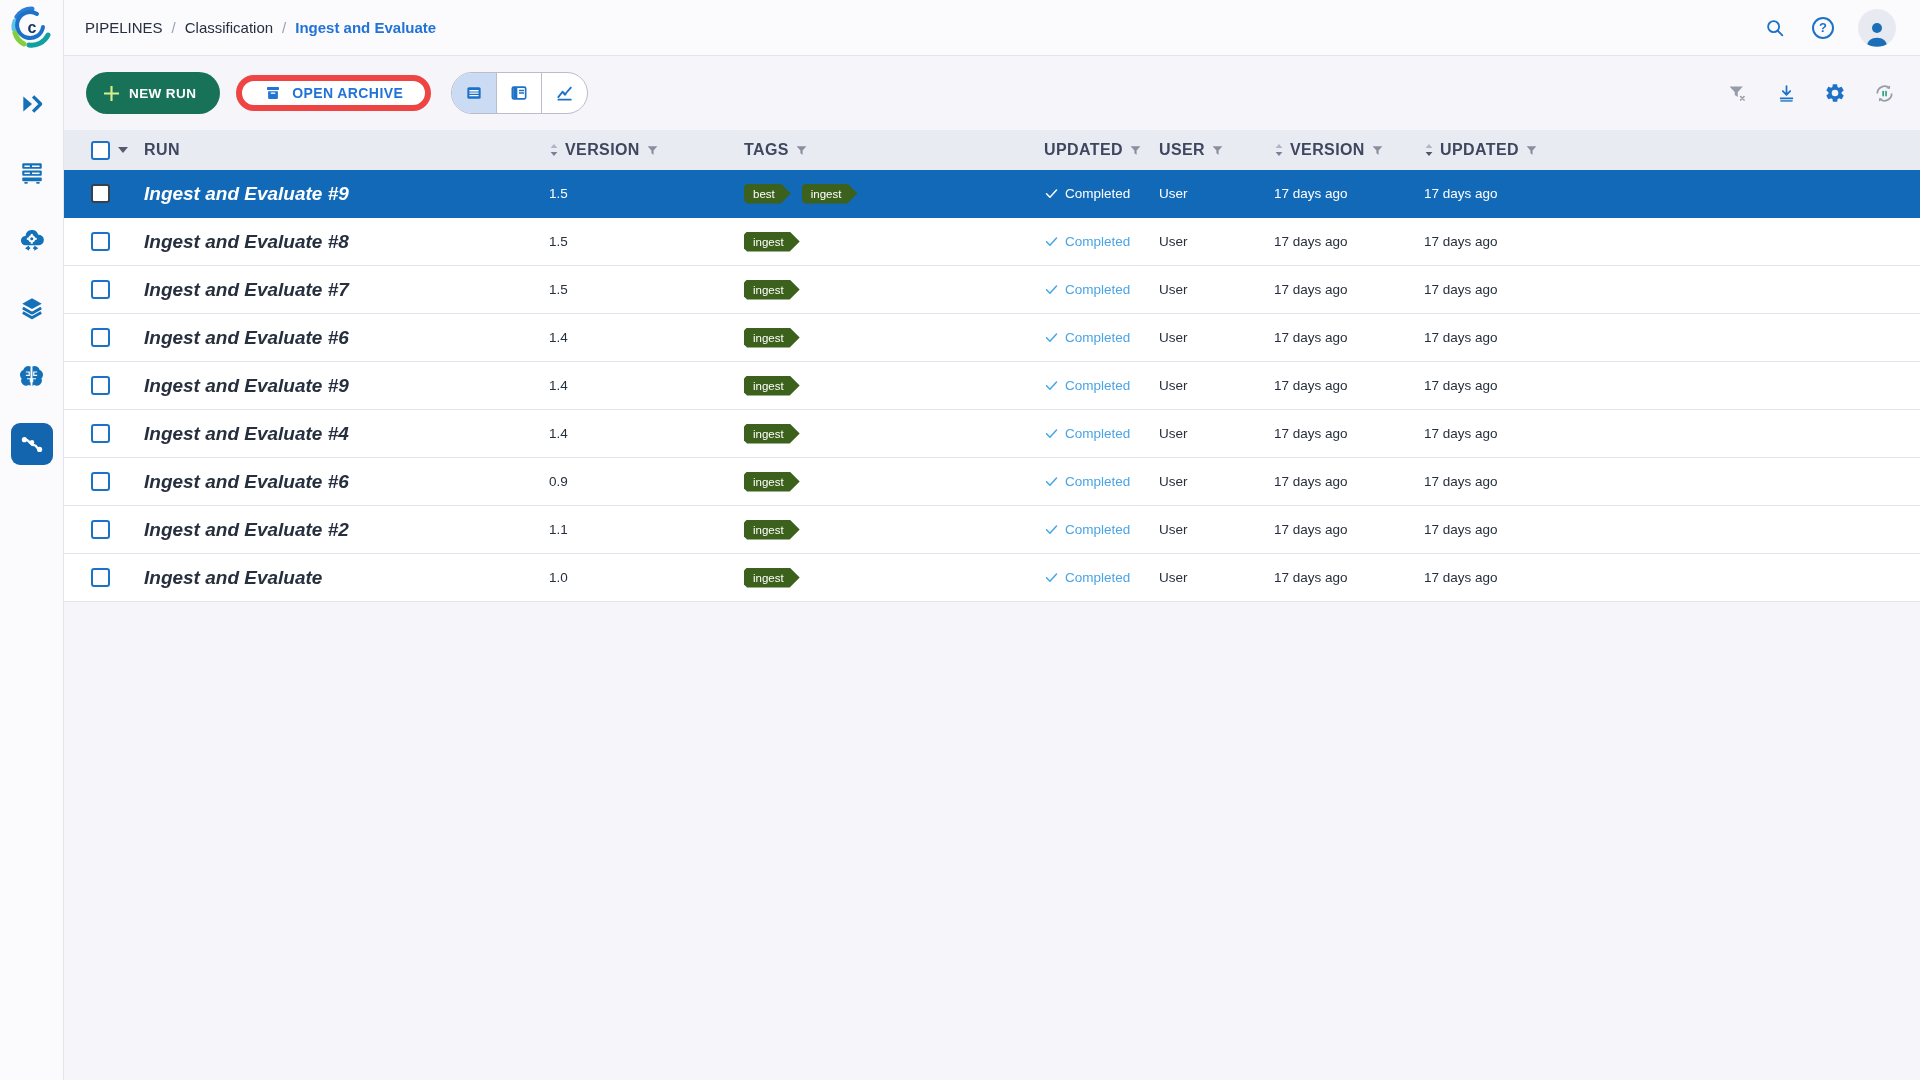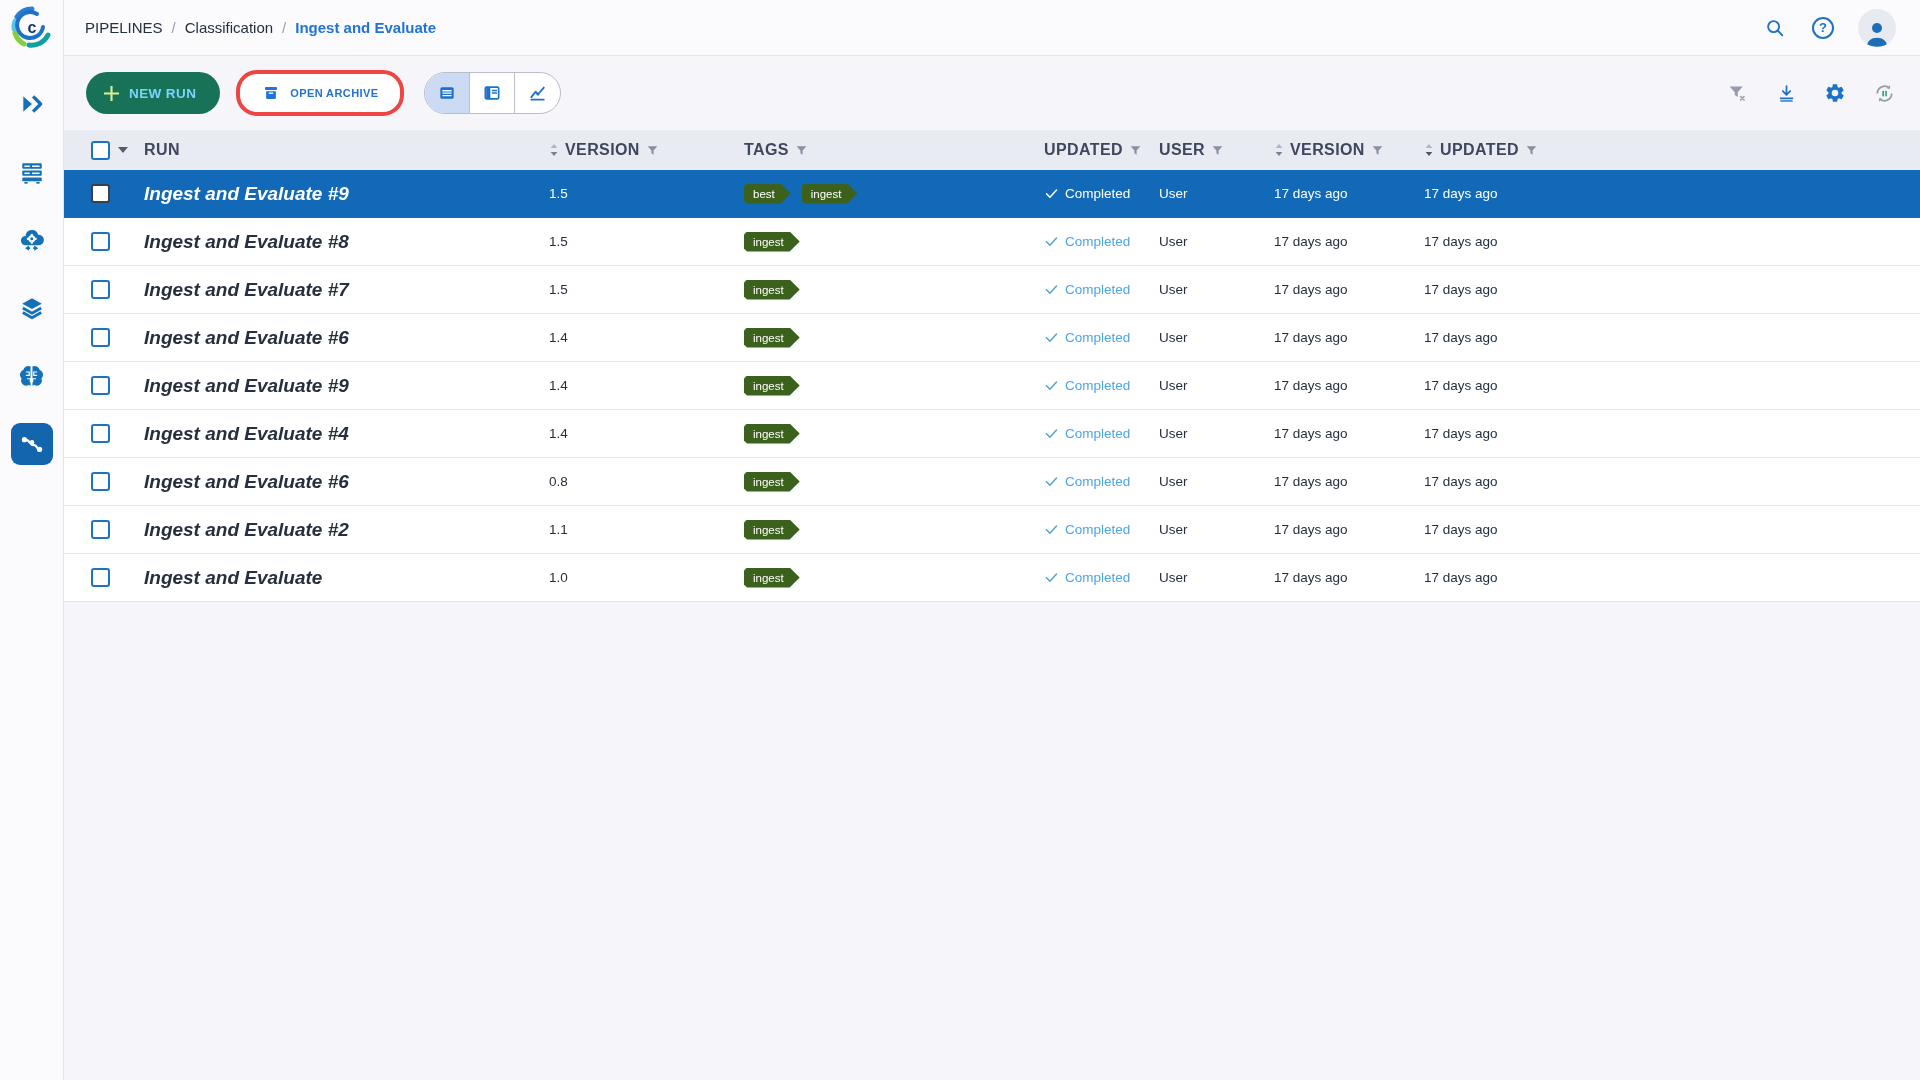--- a/index.html
+++ b/index.html
@@ -45,25 +45,25 @@
   .crumb-sep{color:#9aa0b0;}
   .crumb.active{color:var(--link-blue);font-weight:bold;cursor:default;}
   .topbar-right{margin-left:auto;display:flex;align-items:center;gap:22px;}
   .tb-icon{width:26px;height:26px;display:flex;align-items:center;justify-content:center;color:var(--accent-blue);cursor:pointer;}
   .help-circle{width:22px;height:22px;border:2px solid var(--accent-blue);border-radius:50%;
     display:flex;align-items:center;justify-content:center;font-size:13px;font-weight:bold;color:var(--accent-blue);}
   .avatar{width:38px;height:38px;border-radius:50%;background:#e8eaf1;display:flex;align-items:flex-end;justify-content:center;overflow:hidden;cursor:pointer;}
 
   
   .toolbar{height:74px;display:flex;align-items:center;padding:0 24px 0 22px;background:var(--page-bg);}
-  .btn-new-run{height:42px;border-radius:21px;background:var(--new-run-green);color:#7dd3fc;border:none;
+  .btn-new-run{height:42px;border-radius:21px;background:var(--new-run-green);color:#ffffff;border:none;
     display:flex;align-items:center;gap:10px;padding:0 24px 0 18px;font-size:13.5px;font-weight:bold;
     letter-spacing:.4px;cursor:pointer;font-family:inherit;}
-  .btn-archive{height:46px;border-radius:21px;background:#ffffff;color:var(--link-blue);border:4px solid #ef4444;
-    display:flex;align-items:center;gap:10px;padding:0 22px;font-size:11px;font-weight:bold;
+  .btn-archive{height:36px;border-radius:21px;background:#ffffff;color:var(--link-blue);border:6px solid #ef4444;
+    display:flex;align-items:center;gap:10px;padding:0 22px;font-size:14px;font-weight:bold;
     letter-spacing:.4px;margin-left:16px;cursor:pointer;font-family:inherit;}
   .seg-group{display:flex;margin-left:20px;height:42px;border:1px solid #b9bdcc;border-radius:21px;overflow:hidden;background:#ffffff;}
   .seg{width:45px;height:100%;display:flex;align-items:center;justify-content:center;color:var(--accent-blue);
     cursor:pointer;border-right:1px solid #b9bdcc;}
   .seg:last-child{border-right:none;}
   .seg.active{background:#ccdbf4;}
   .toolbar-right{margin-left:auto;display:flex;align-items:center;gap:25px;}
   .tool-icon{width:24px;height:24px;display:flex;align-items:center;justify-content:center;cursor:pointer;}
   .tool-icon.blue{color:var(--accent-blue);}
   .tool-icon.gray{color:var(--icon-gray);}
@@ -504,21 +504,21 @@
     <div class="cell c-started">17 days ago</div>
     <div class="cell c-updated">17 days ago</div>
   </div>
         <div class="grid-row trow">
     <div class="cell c-check">
       <span class="checkbox"></span>
     </div>
     <div class="cell c-run">
       <span class="run-name">Ingest and Evaluate #6</span>
     </div>
-    <div class="cell c-version">0.8</div>
+    <div class="cell c-version">0.9</div>
     <div class="cell c-tags">
             <span class="tag-chip">ingest</span>
           </div>
     <div class="cell c-status">
       <span class="check-ic">
         <svg width="15" height="15" viewBox="0 0 24 24">
                 <path d="M4 12.5 L9.5 18 L20 6.5" fill="none" stroke="currentColor" stroke-width="2.4" stroke-linecap="round" stroke-linejoin="round"></path>
               </svg>
       </span>
       <span class="status-txt">Completed</span>

